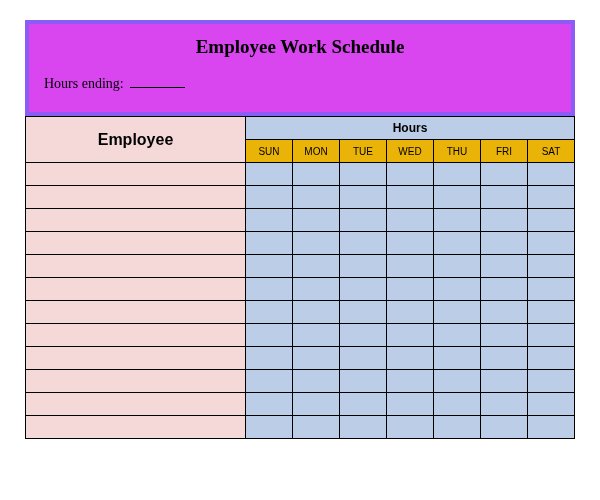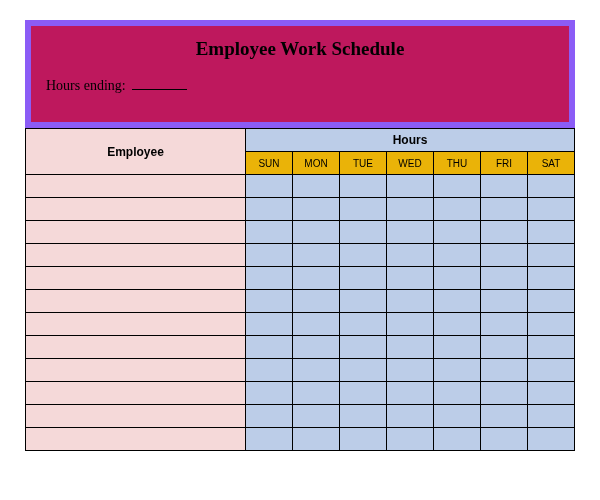--- a/index.html
+++ b/index.html
@@ -12,23 +12,23 @@
       height: 500px;
       background: #ffffff;
       font-family: Arial, sans-serif;
       padding: 20px 25px;
     }
     .container {
       width: 100%;
       height: 100%;
     }
     .header-section {
-      background: #be185d;
-      border: 6px solid #8b5cf6;
-      padding: 12px 15px 28px 15px;
+      background: #d946ef;
+      border: 4px solid #8b5cf6;
+      padding: 12px 15px 20px 15px;
     }
     .title {
       text-align: center;
       font-size: 19px;
       font-weight: bold;
       font-family: "Times New Roman", serif;
       margin-bottom: 18px;
     }
     .week-ending {
       font-size: 14px;
@@ -61,21 +61,21 @@
     }
     .hours-col {
       background: #bccde8;
     }
     .hours-header {
       background: #bccde8;
       font-size: 12px;
     }
     .employee-header {
       background: #f5d9d9;
-      font-size: 12px;
+      font-size: 16px;
     }
     .day-header {
       background: #eab308;
       font-size: 10px;
       font-weight: normal;
     }
     .data-row td {
       height: 23px;
     }
   </style>

